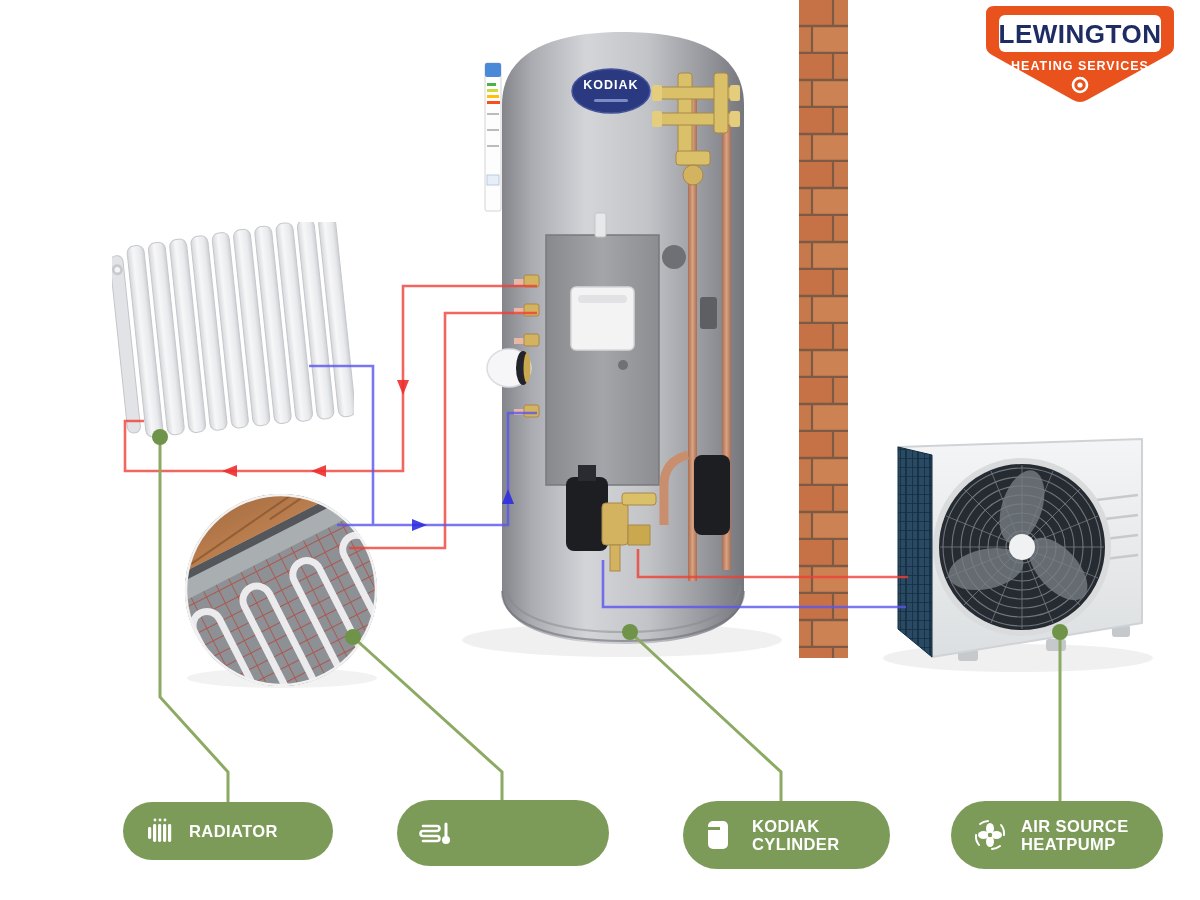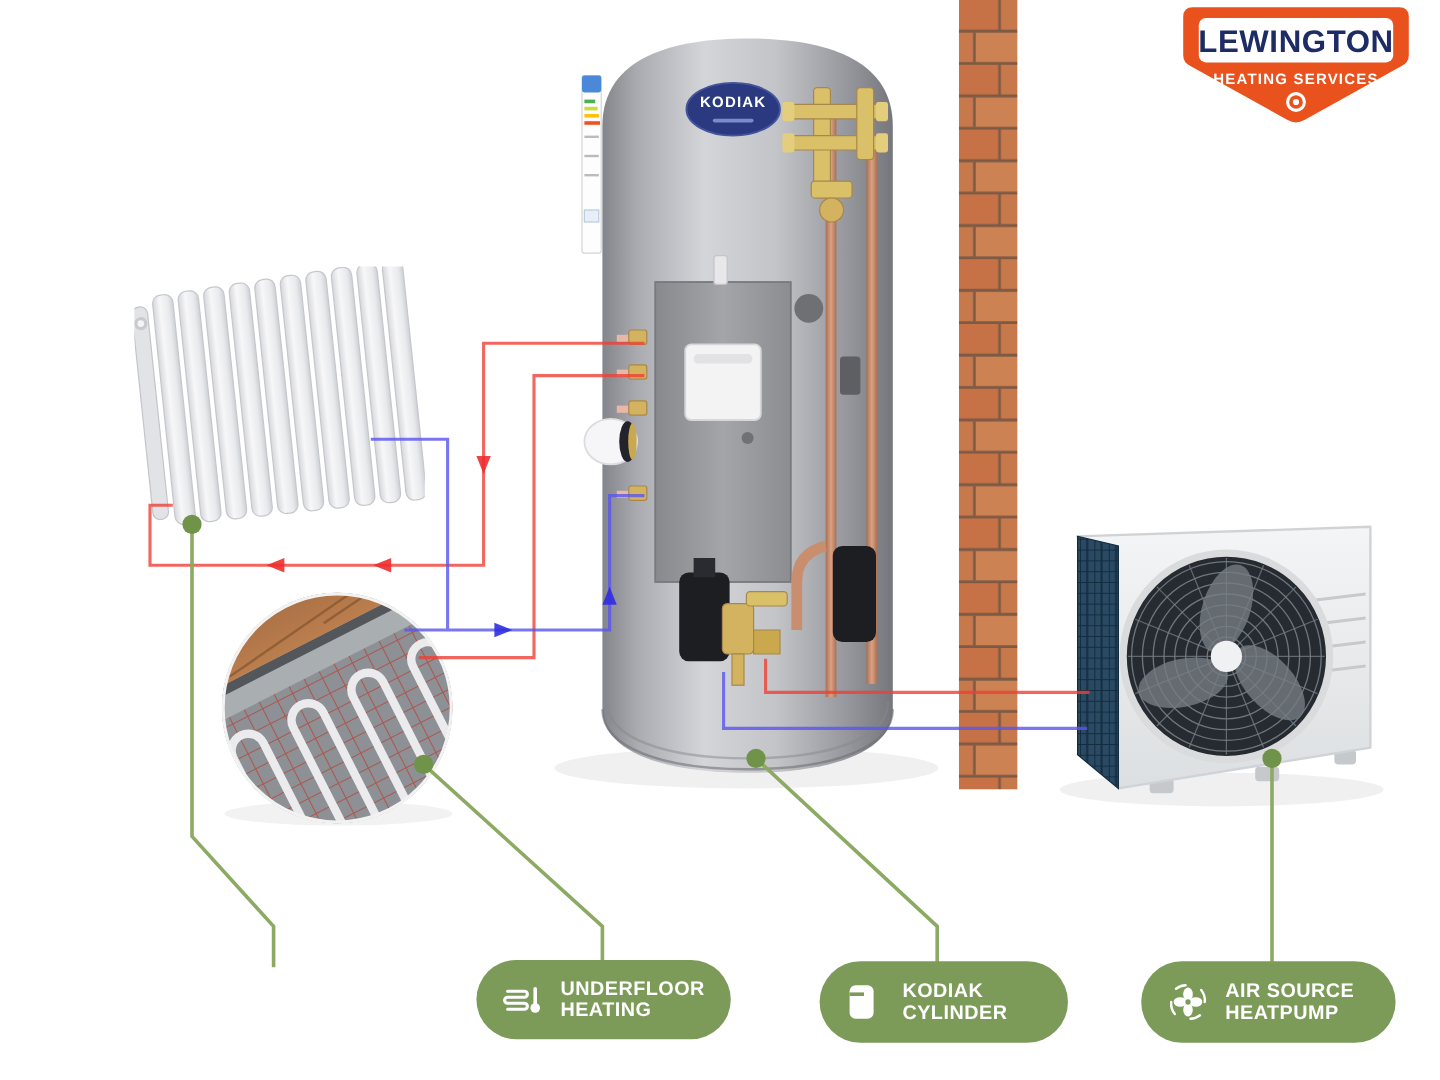--- a/index.html
+++ b/index.html
@@ -293,30 +293,46 @@
       <path d="M1060,632 V806"></path>
     </g>
     <g fill="#6f9348">
       <circle cx="160" cy="437" r="8"></circle>
       <circle cx="353" cy="637" r="8"></circle>
       <circle cx="630" cy="632" r="8"></circle>
       <circle cx="1060" cy="632" r="8"></circle>
     </g>
   </svg>
 
+  <div class="pill" style="left:123px;top:802px;width:210px;height:58px;">
+    <span class="ic">
+      <svg width="30" height="30" viewBox="0 0 30 30">
+        <g fill="#ffffff">
+          <circle cx="10" cy="4" r="1.4"></circle>
+            <circle cx="15" cy="4" r="1.4"></circle>
+            <circle cx="20" cy="4" r="1.4"></circle>
+          <rect x="3" y="11" width="3.2" height="12" rx="1.4"></rect>
+          <rect x="8" y="8" width="3.2" height="18" rx="1.4"></rect>
+          <rect x="13" y="8" width="3.2" height="18" rx="1.4"></rect>
+          <rect x="18" y="8" width="3.2" height="18" rx="1.4"></rect>
+          <rect x="23" y="8" width="3.2" height="18" rx="1.4"></rect>
+        </g>
+      </svg>
+    </span>
+    <span class="txt">RADIATOR</span>
+  </div>
 
   <div class="pill" style="left:397px;top:800px;width:212px;height:66px;">
     <span class="ic">
       <svg width="34" height="30" viewBox="0 0 34 30">
         <path d="M4,8 h14 M4,13 h14 M4,18 h14 M4,23 h14 M18,8 a2.5,2.5 0 0 1 0,5 M4,13 a2.5,2.5 0 0 0 0,5 M18,18 a2.5,2.5 0 0 1 0,5" fill="none" stroke="#ffffff" stroke-width="2.6" stroke-linecap="round"></path>
         <line x1="27" y1="6" x2="27" y2="18" stroke="#ffffff" stroke-width="3" stroke-linecap="round"></line>
         <circle cx="27" cy="22" r="4" fill="#ffffff"></circle>
       </svg>
     </span>
-    <span class="txt" style="max-width:130px">UNDERFLOOR HEATING</span>
   </div>
 
   <div class="pill" style="left:683px;top:801px;width:207px;height:68px;gap:21px;">
     <span class="ic">
       <svg width="26" height="32" viewBox="0 0 26 32">
         <rect x="3" y="2" width="20" height="28" rx="5" fill="#ffffff"></rect>
         <rect x="3" y="8" width="12" height="3" fill="#7d9b58"></rect>
       </svg>
     </span>
     <span class="txt" style="max-width:120px">KODIAK CYLINDER</span>

